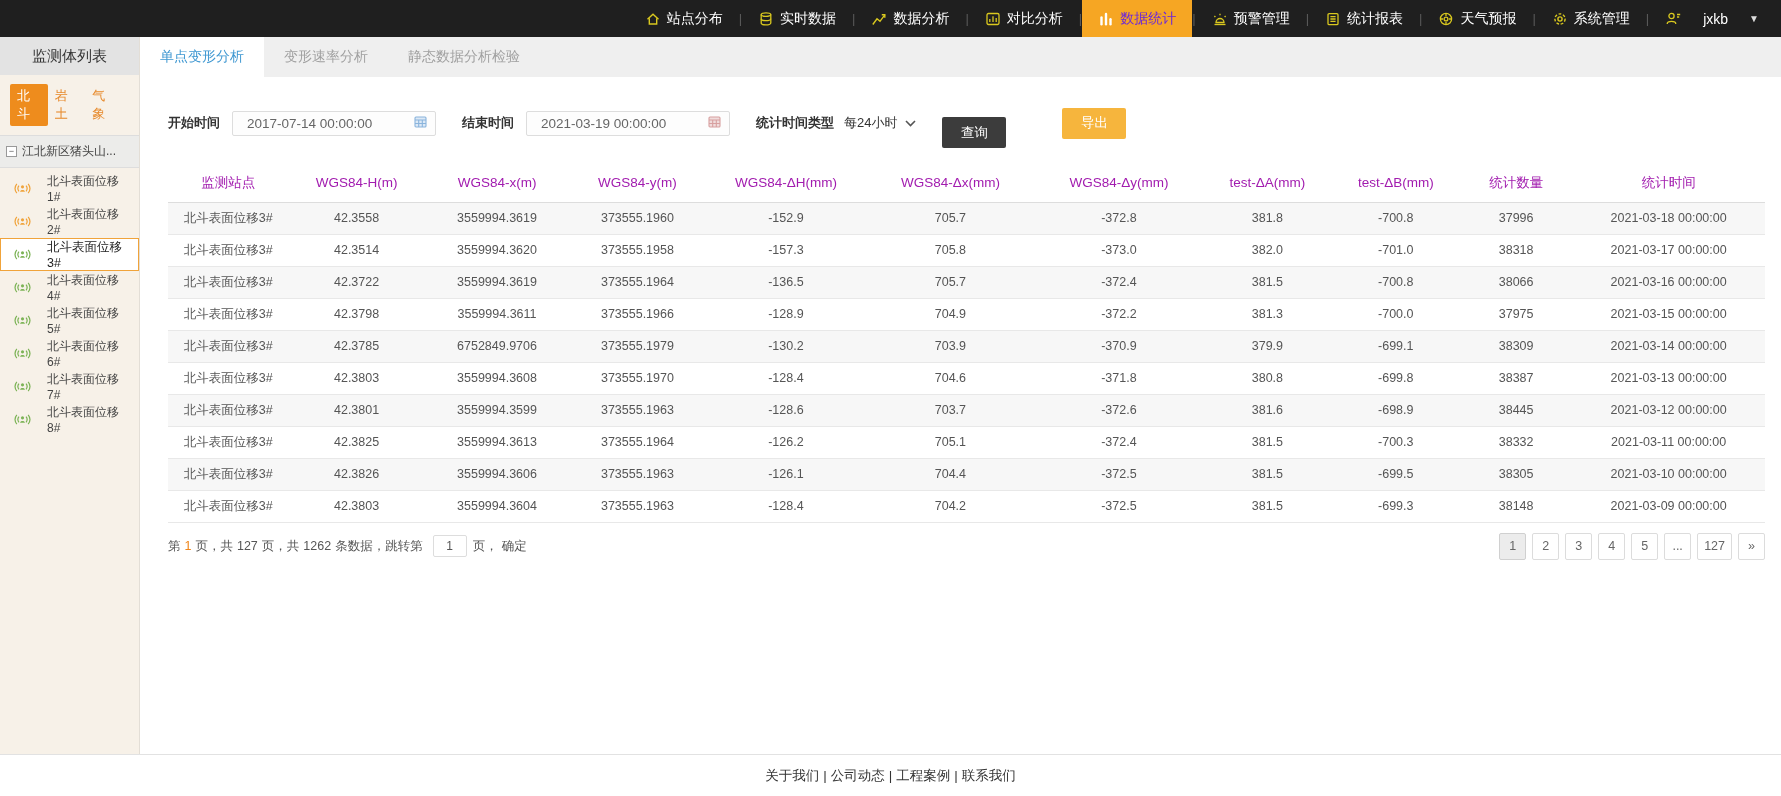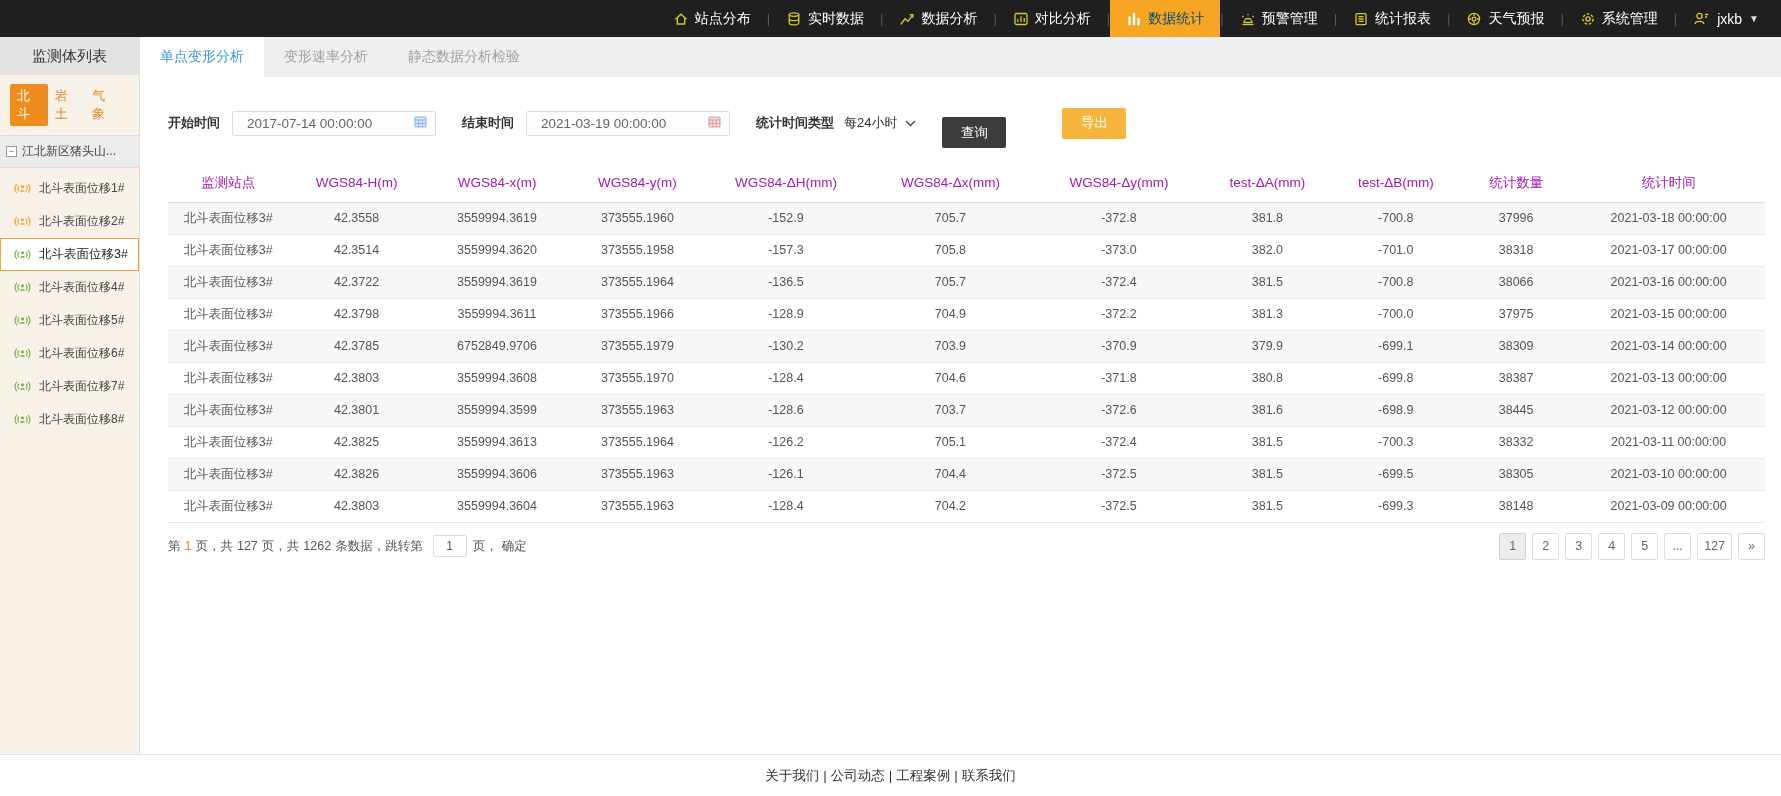--- a/index.html
+++ b/index.html
@@ -5,45 +5,45 @@
   * { margin:0; padding:0; box-sizing:border-box; }
   html,body { width:1781px; height:796px; overflow:hidden; background:#fff;
     font-family:"Liberation Sans","DejaVu Sans",sans-serif; font-size:13px; color:#555; }
   body { display:flex; flex-direction:column; }
 
   
   .nav { height:37px; flex:none; background:#1f1f1f; display:flex; align-items:stretch;
          justify-content:flex-end; padding-right:18px; }
   .nav-item { display:flex; align-items:center; gap:6px; padding:15px 16px; color:#fff;
               font-size:14px; cursor:pointer; white-space:nowrap; }
-  .nav-item.active { background:#f6a623; color:#0c4a6e; }
+  .nav-item.active { background:#f6a623; color:#6d28d9; }
   .nav-sep { color:#5a5a5a; display:flex; align-items:center; font-size:13px; }
   .nav-icon { display:flex; align-items:center; }
-  .nav-user { display:flex; align-items:center; gap:7px; padding:0 4px 0 16px; color:#fff; font-size:14px; cursor:pointer; }
+  .nav-user { display:flex; align-items:center; gap:21px; padding:0 4px 0 16px; color:#fff; font-size:14px; cursor:pointer; }
   .caret { font-size:10px; color:#ddd; }
 
   
   .mid { flex:1; display:flex; min-height:0; }
 
   
   .sidebar { width:140px; flex:none; background:#f7f1e8; border-right:1px solid #e3ded6;
              display:flex; flex-direction:column; }
   .side-title { height:38px; background:#e3e3e3; display:flex; align-items:center;
                 justify-content:center; font-size:15px; color:#333; }
   .side-tabs { display:flex; align-items:center; gap:0; padding:9px 16px 9px 10px; }
   .side-tab { font-size:13px; color:#e7892a; padding:3px 7px; border-radius:2px; cursor:pointer; }
   .side-tab.active { background:#ee8c1d; color:#fff; }
   .tree-row { display:flex; align-items:center; gap:5px; background:#ececea; border-top:1px solid #ddd;
               border-bottom:1px solid #ddd; padding:7px 6px; font-size:12px; color:#444;
               white-space:nowrap; overflow:hidden; cursor:pointer; }
   .tree-box { width:11px; height:11px; border:1px solid #999; background:#fff; flex:none;
               display:flex; align-items:center; justify-content:center; font-size:9px;
               line-height:1; color:#555; }
   .side-list { flex:1; overflow:hidden; padding-top:4px; }
-  .side-item { display:flex; align-items:center; gap:8px; height:33px; padding:0 6px 0 13px;
+  .side-item { display:flex; align-items:center; gap:16px; height:33px; padding:0 6px 0 13px;
                font-size:12px; color:#444; cursor:pointer; border:1px solid transparent; }
   .side-item.selected { background:#fff; border:1px solid #f0a33a; color:#222; font-size:12.5px; }
   .bicon { display:flex; align-items:center; flex:none; }
 
   
   .content { flex:1; min-width:0; display:flex; flex-direction:column; background:#fff; }
   .tabbar { height:40px; flex:none; background:#efefef; display:flex; align-items:stretch; }
   .tab { display:flex; align-items:center; padding:0 20px; font-size:14px; color:#a0a0a0; cursor:pointer; }
   .tab.active { background:#fff; color:#3e97d1; }
 

